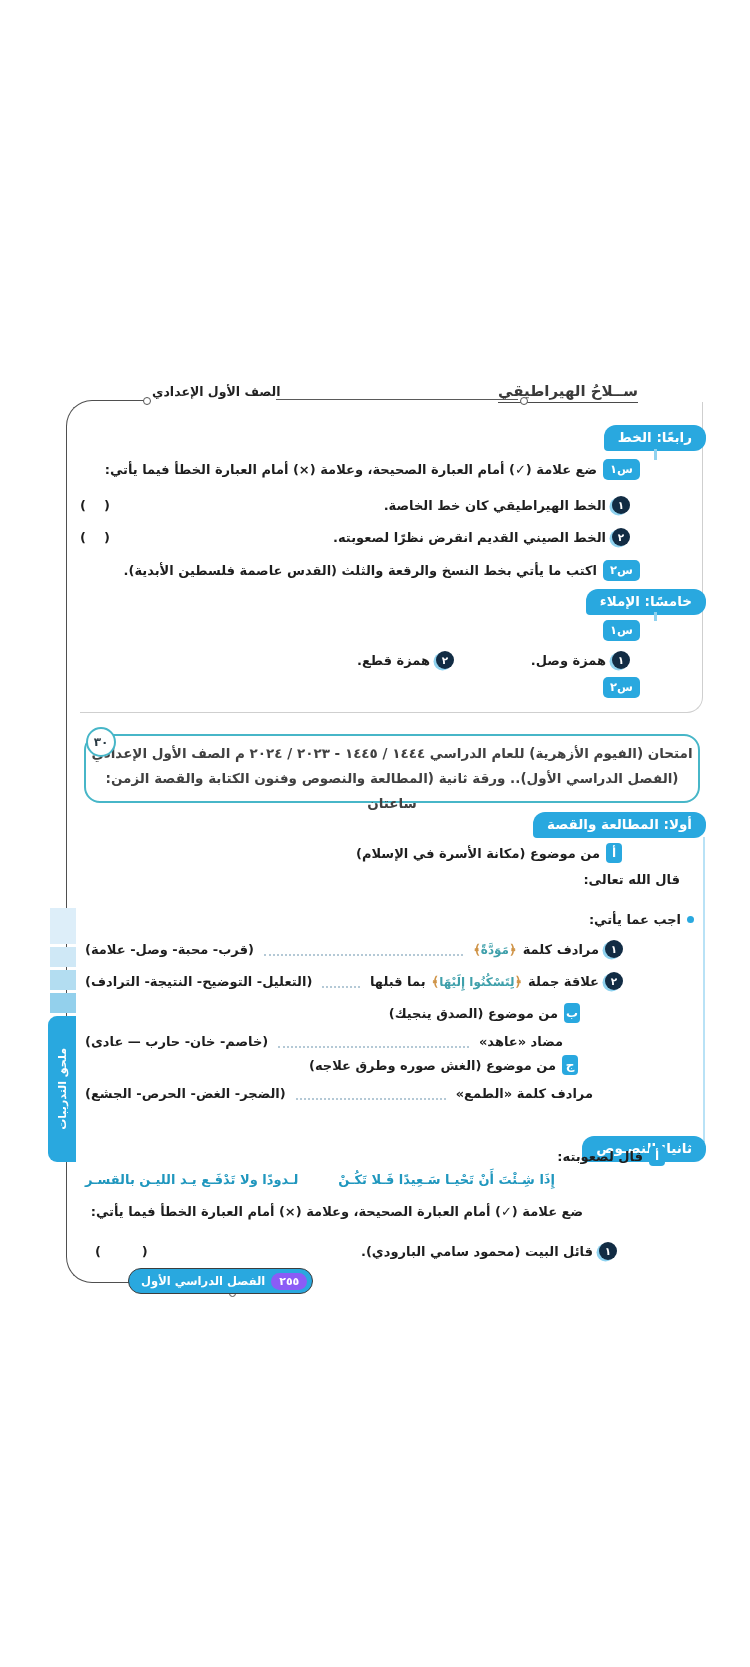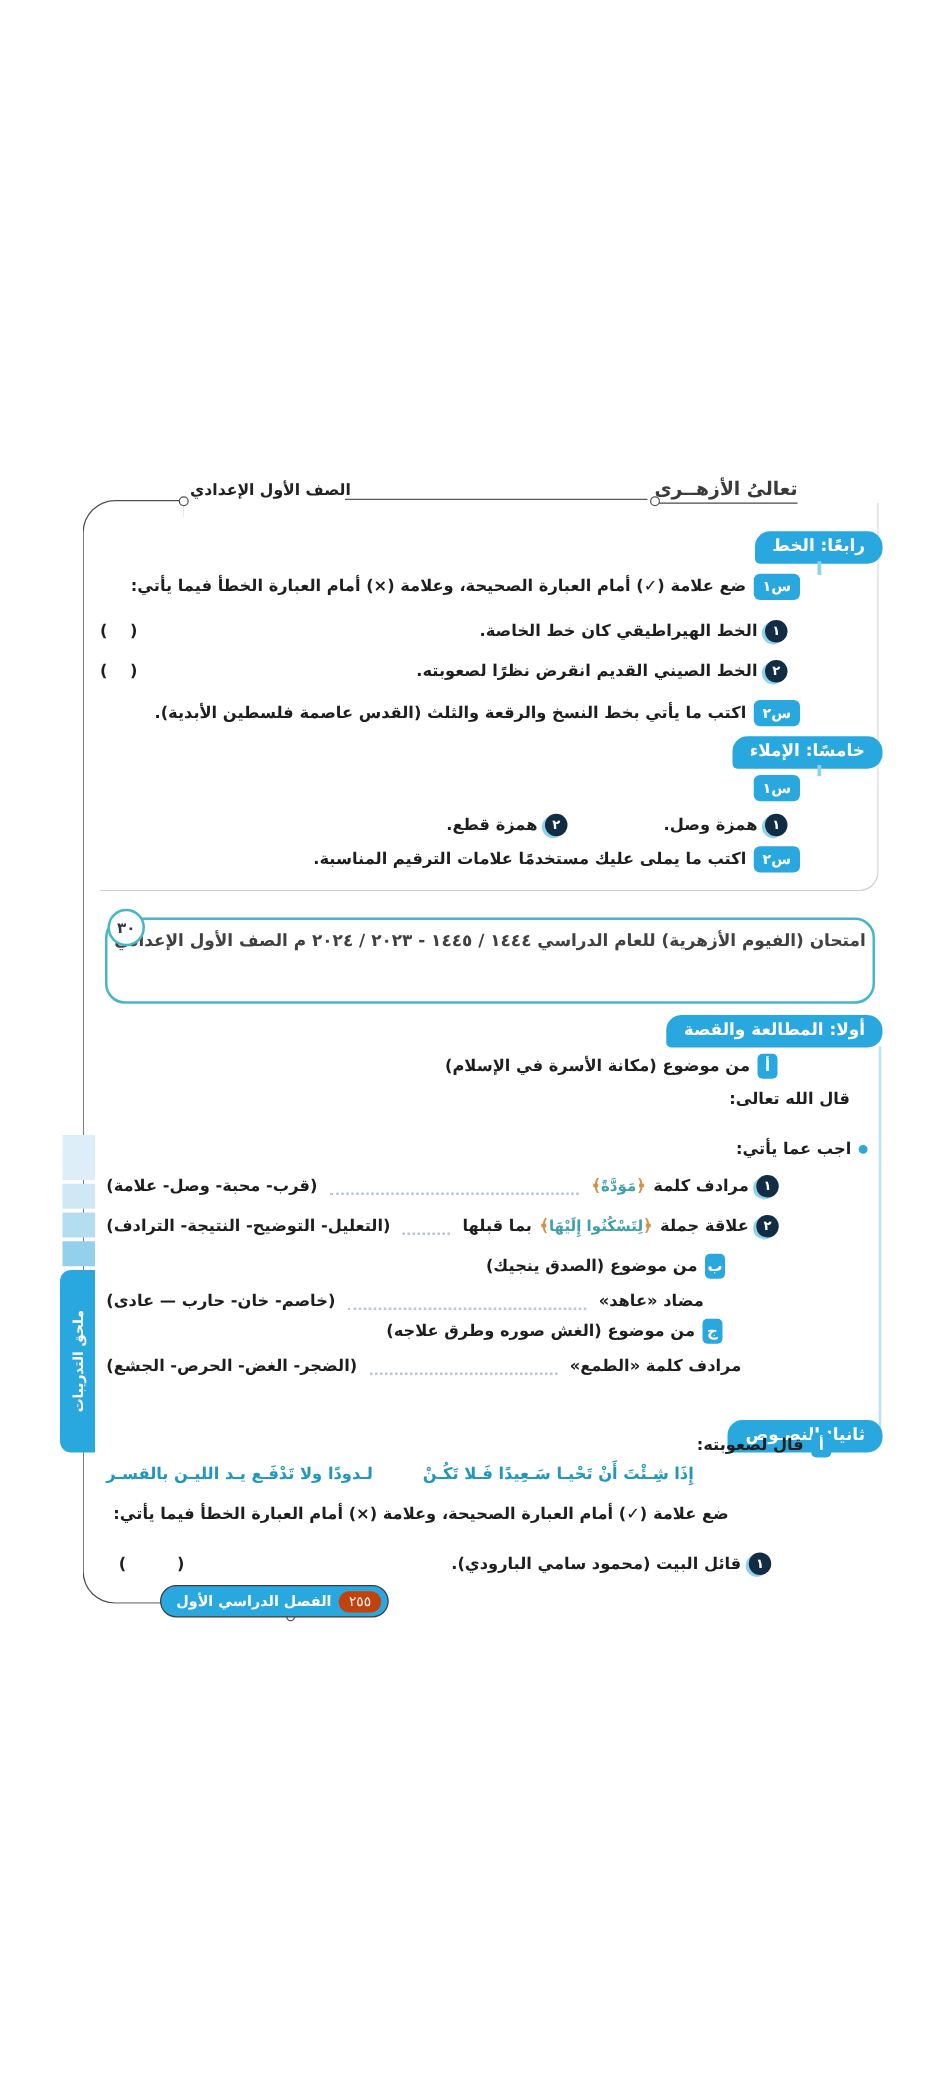--- a/index.html
+++ b/index.html
@@ -31,39 +31,39 @@
   .conn{position:absolute;width:2.5px;background:#8fd2ef;}
   .edgeline{position:absolute;width:2px;background:#b9e2f6;}
   .exambox{position:absolute;border:2px solid #47b6c8;border-radius:16px;background:#fff;}
   .examline{text-align:center;font-size:13.5px;font-weight:bold;color:#414141;line-height:25px;}
   .exam-num{position:absolute;width:26px;height:26px;border-radius:50%;background:#fff;
             border:2px solid #47b6c8;color:#2b3a44;font-size:12px;font-weight:bold;text-align:center;
             line-height:26px;z-index:3;}
   .bullet{width:7px;height:7px;border-radius:50%;background:#29a8df;flex:0 0 auto;}
   .pill{position:absolute;display:flex;align-items:center;gap:6px;background:#29a8df;
         border:1.2px solid #3d3d3d;border-radius:13px;padding:0 5px 0 12px;height:24px;z-index:2;}
-  .pill-num{background:#c2410c;color:#fff;border-radius:9px;font-size:11px;font-weight:normal;
+  .pill-num{background:#8b5cf6;color:#fff;border-radius:9px;font-size:11px;font-weight:bold;
             padding:1px 8px;line-height:15px;}
   .pill-label{color:#fff;font-size:11.5px;font-weight:bold;}
   .sq{position:absolute;left:50px;width:26px;}
   .sidetab{position:absolute;left:48px;width:28px;background:#29a8df;border-radius:9px 0 0 9px;
            display:flex;align-items:center;justify-content:center;}
   .sidetab span{writing-mode:vertical-rl;transform:rotate(180deg);color:#fff;font-size:11px;
                 font-weight:bold;letter-spacing:1px;}
   .choices{flex:0 0 auto;}
 </style>
 </head>
 <body>
 
 <div class="canvas">
 
   <div class="abs frame" style="left:66px;top:400px;width:80px;height:881px;"></div>
   <div class="abs subframe" style="left:80px;top:402px;width:622px;height:310px;"></div>
 
-  <div class="abs brand" style="right:112px;top:382px;">تعالىُ الأزهــرى</div>
+  <div class="abs brand" style="right:112px;top:382px;">ســلاحُ الهيراطيقي</div>
   <div class="abs endcap" style="left:520px;top:397px;"></div>
   <div class="abs rule" style="left:276px;top:399px;width:242px;"></div>
   <div class="abs grade" style="left:152px;top:384px;">الصف الأول الإعدادي</div>
   <div class="abs endcap" style="left:143px;top:397px;"></div>
 
   <div class="abs badge" style="right:44px;top:425px;">رابعًا: الخط</div>
   <div class="conn" style="left:654px;top:449px;height:11px;"></div>
 
   <div class="r" style="right:110px;top:459px;">
     <span class="qbadge">س١</span>
@@ -98,26 +98,26 @@
     <span class="numc">١</span>
     <span>همزة وصل.</span>
   </div>
   <div class="r" style="right:296px;top:651px;">
     <span class="numc">٢</span>
     <span>همزة قطع.</span>
   </div>
 
   <div class="r" style="right:110px;top:677px;">
     <span class="qbadge">س٢</span>
-    <span>اكتب ما يملى عليك مستخدمًا علامات الترقيم المناسبة.</span>
   </div>
 
   <div class="exam-num" style="left:86px;top:727px;">٣٠</div>
   <div class="exambox" style="left:84px;top:734px;width:612px;height:60px;padding-top:5px;">
     <div class="examline">امتحان (الفيوم الأزهرية) للعام الدراسي ١٤٤٤ / ١٤٤٥ - ٢٠٢٣ / ٢٠٢٤ م الصف الأول الإعدادي</div>
+    <div class="examline">(الفصل الدراسي الأول)..  ورقة ثانية (المطالعة والنصوص وفنون الكتابة والقصة الزمن: ساعتان</div>
   </div>
 
   <div class="abs badge" style="right:44px;top:812px;">أولا: المطالعة والقصة</div>
   <div class="edgeline" style="left:703px;top:837px;height:305px;"></div>
 
   <div class="r" style="right:128px;top:843px;">
     <span class="lmark">أ</span>
     <span>من موضوع (مكانة الأسرة في الإسلام)</span>
   </div>
 

